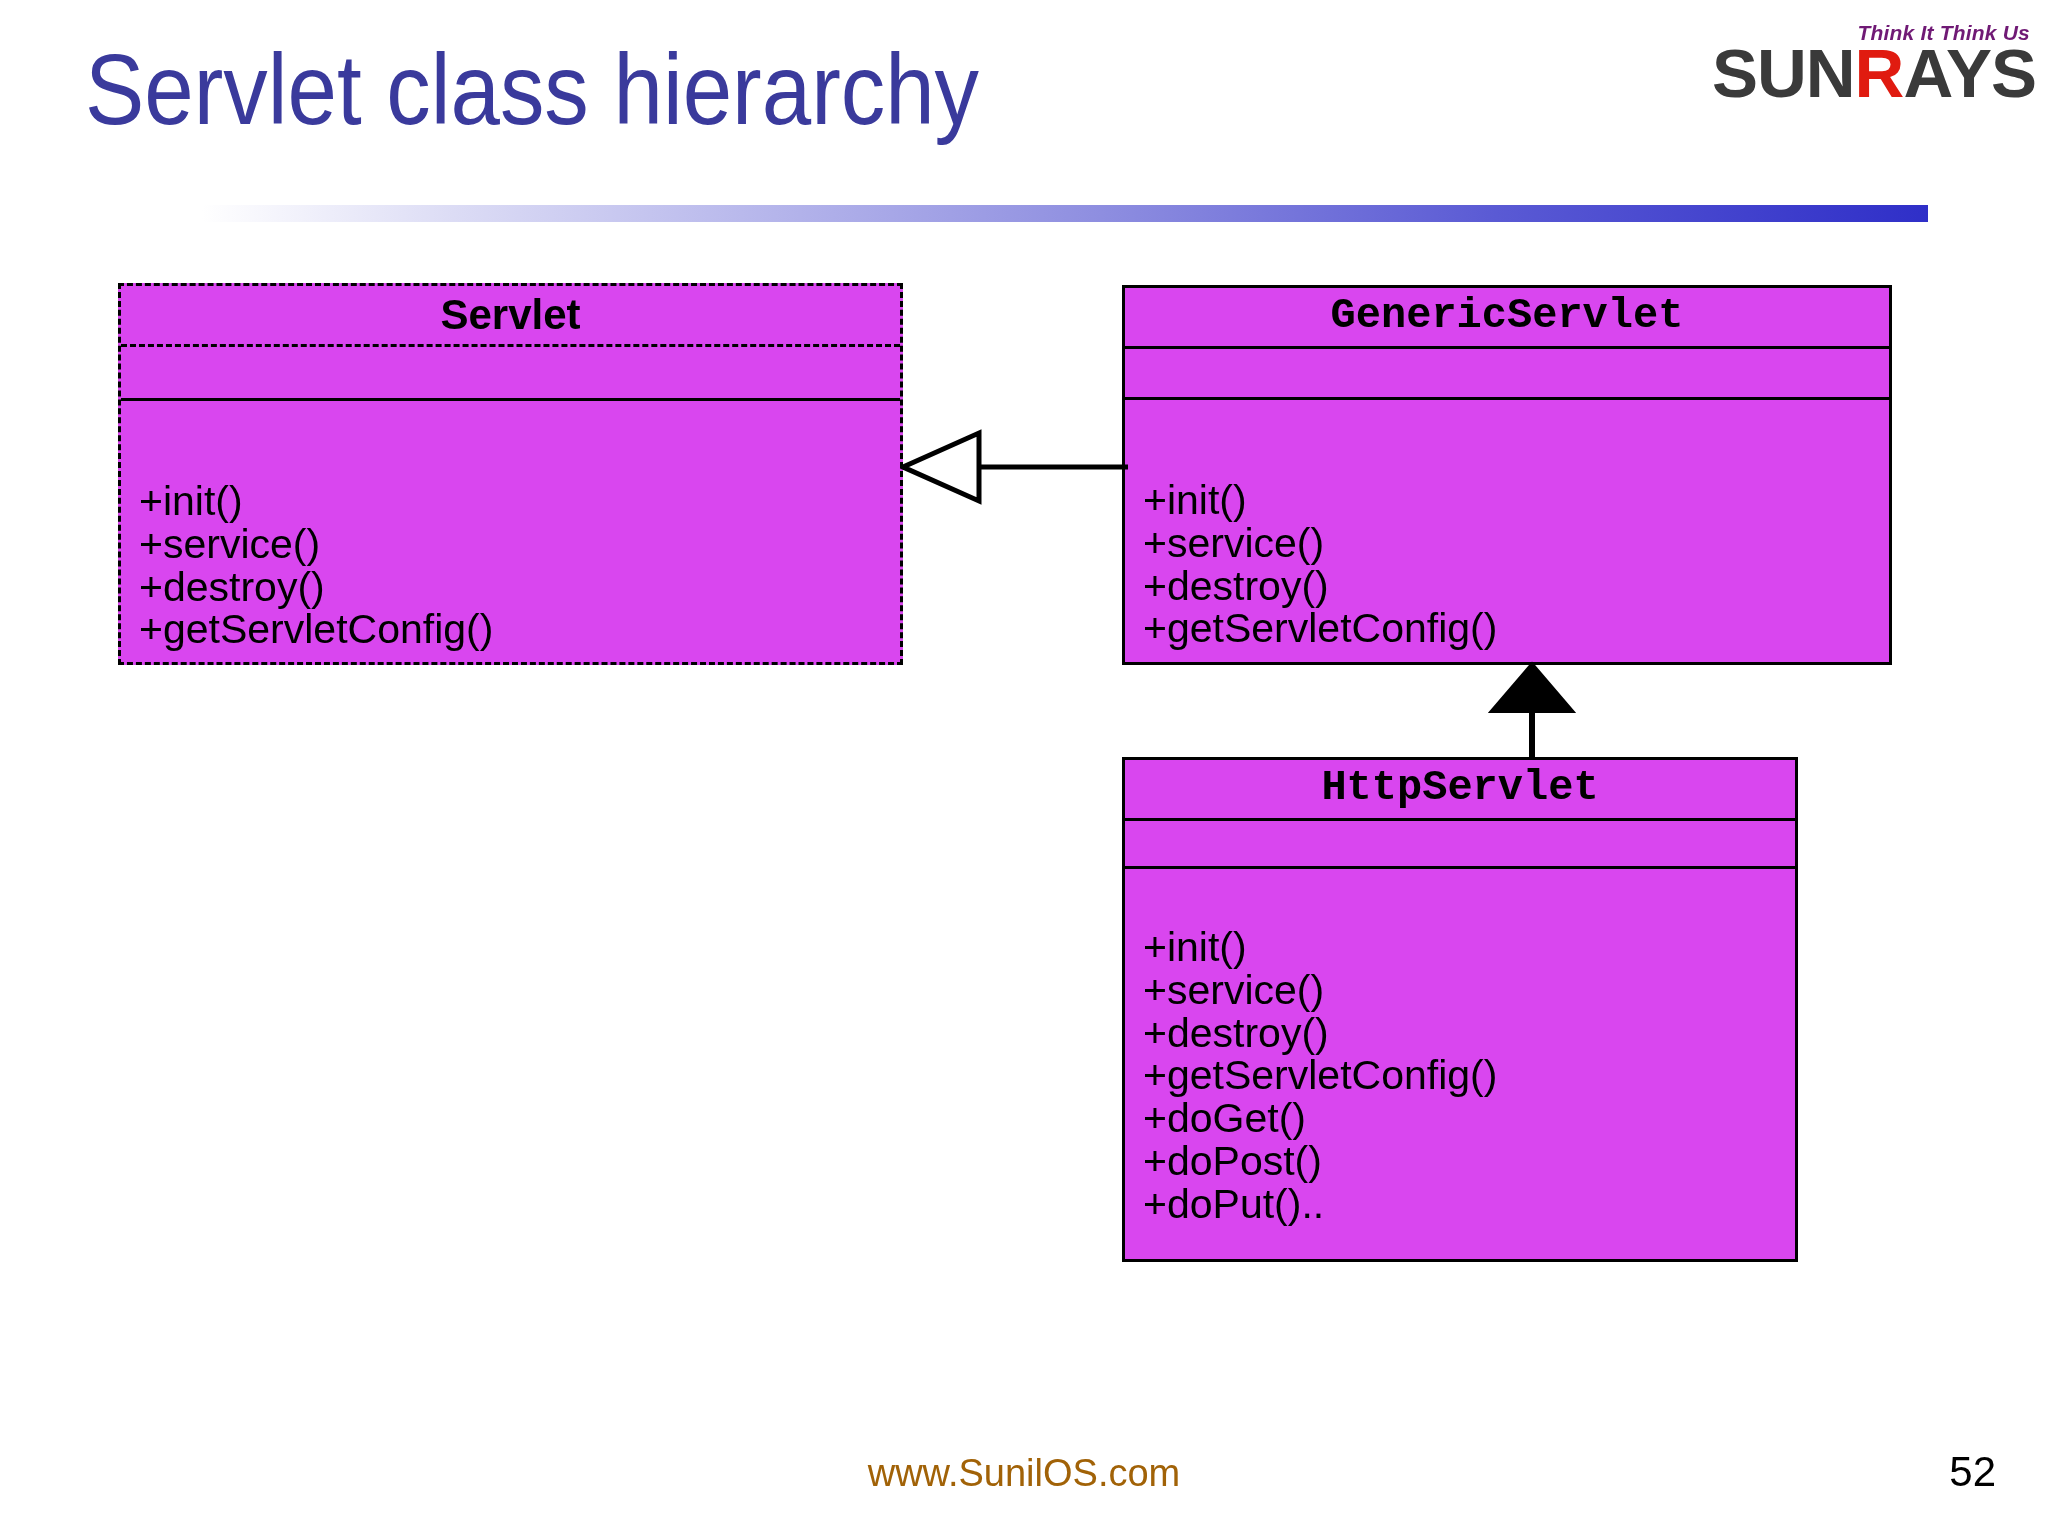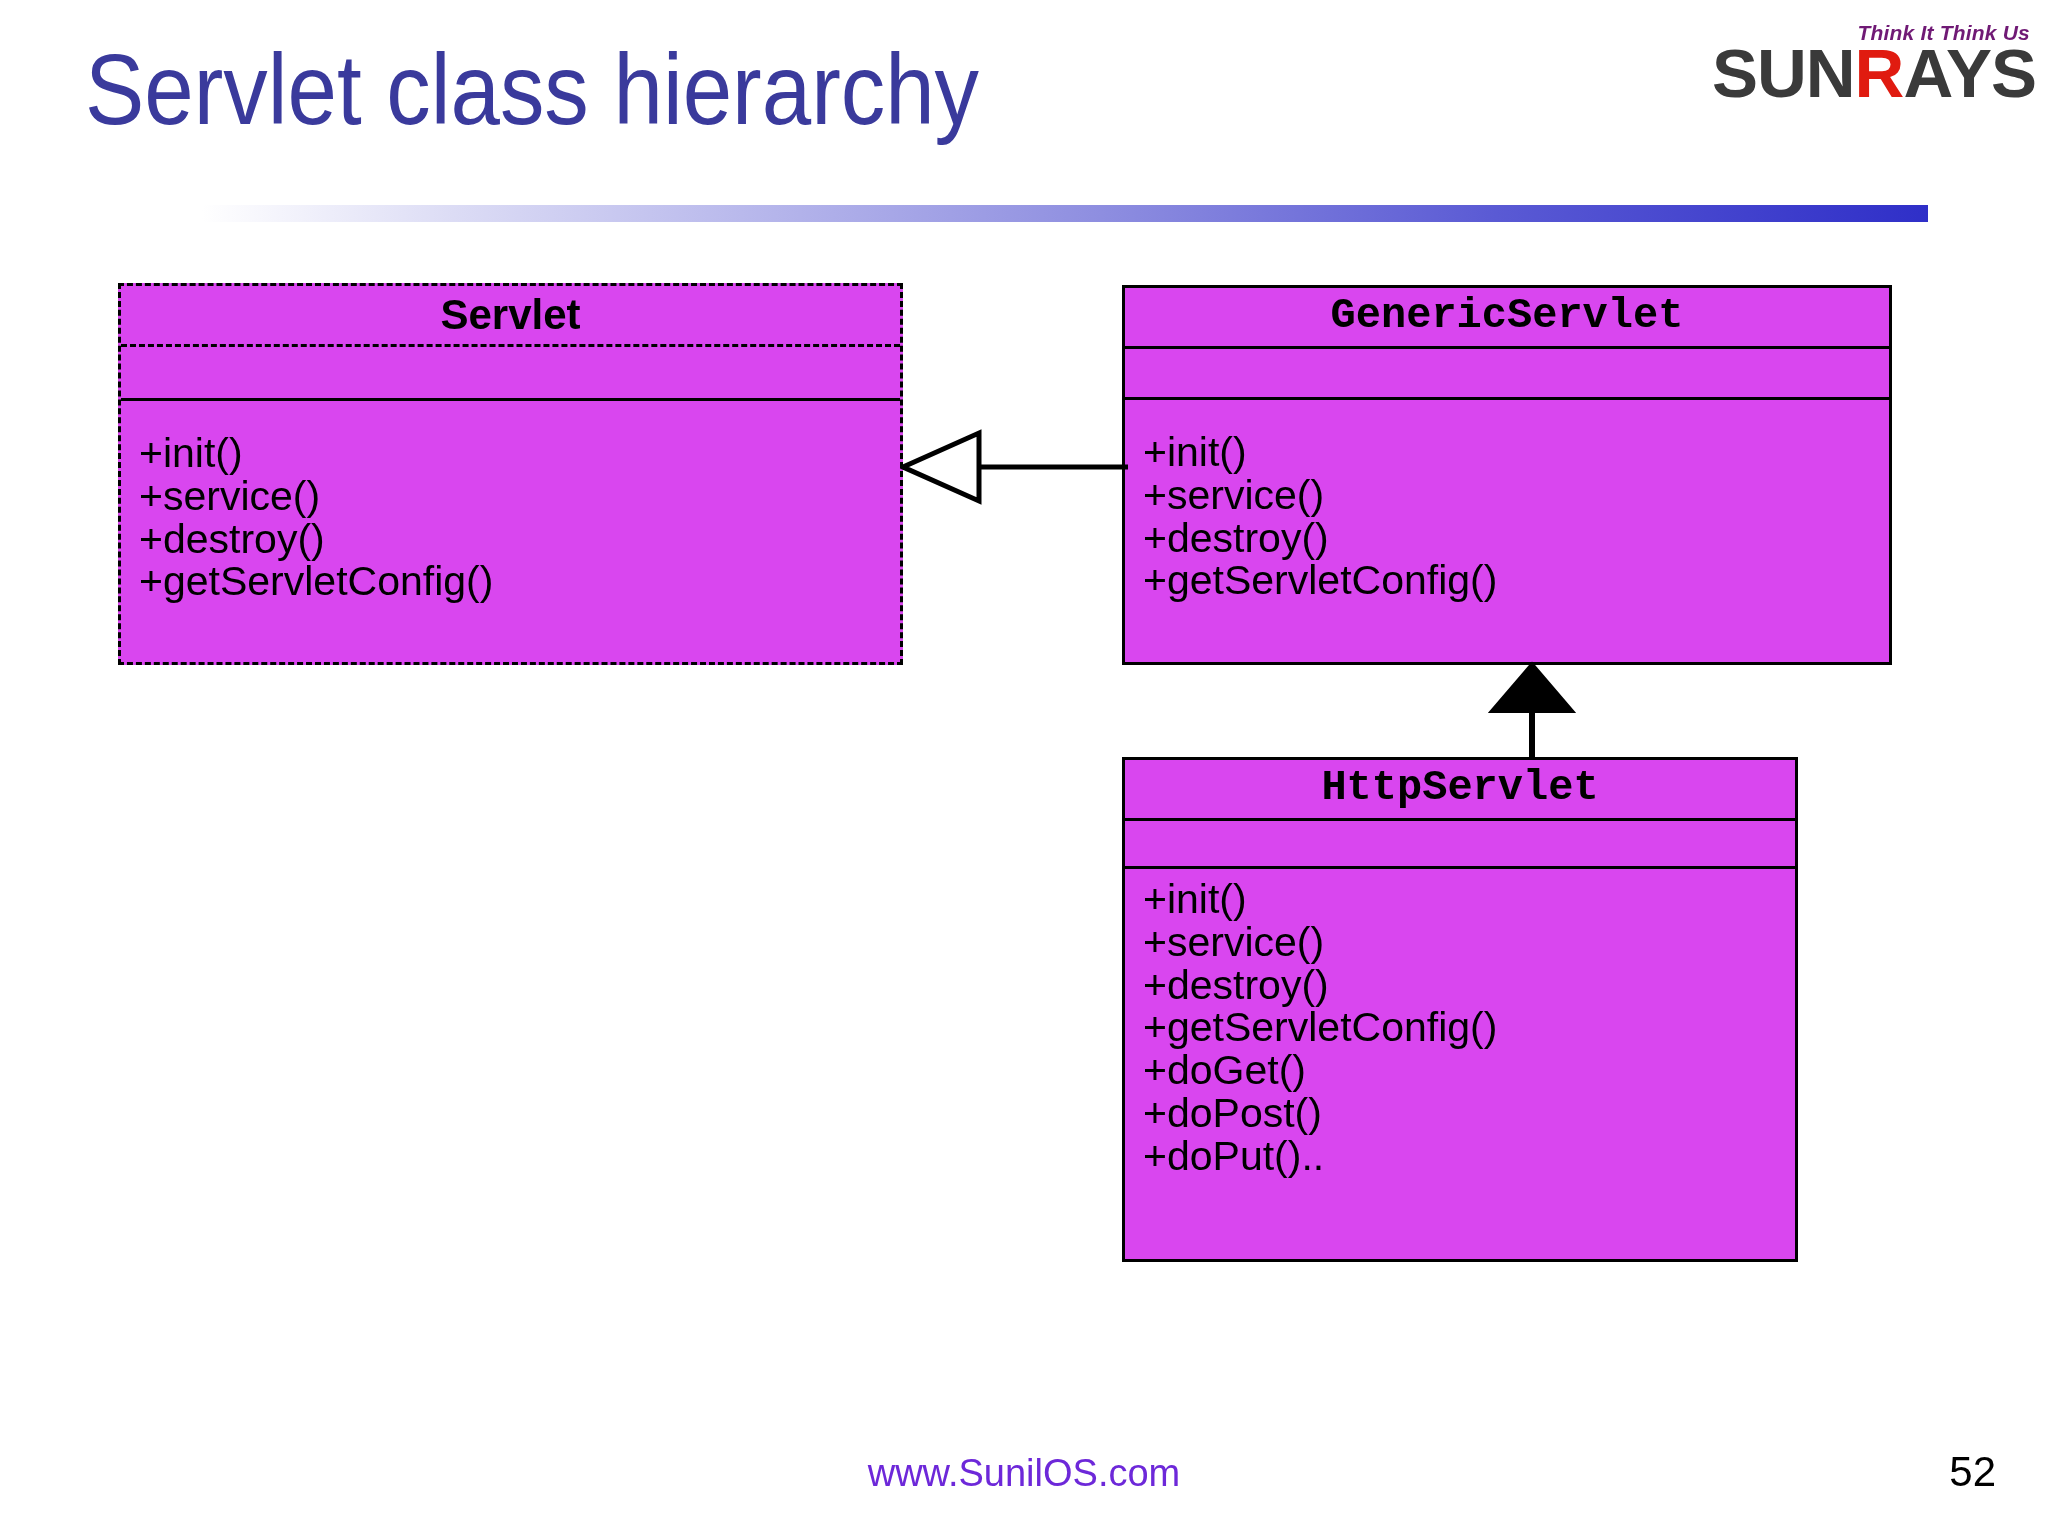--- a/index.html
+++ b/index.html
@@ -91,20 +91,21 @@
   }
   .uml-attrs { box-sizing: border-box; }
 
   .sep-solid  { border-bottom: 3px solid #000000; font-family: Liberation Mono, monospace; }
   .sep-dashed { border-bottom: 3px dashed #000000; }
 
   .uml-methods {
     padding: 32px 0 0 18px;
     box-sizing: border-box;
     overflow: hidden;
+    margin-top: 48px;
   }
   .uml-method {
     font-size: 41px;
     line-height: 1.02;
     color: #000000;
     font-family: "Liberation Sans", sans-serif;
     white-space: nowrap;
     margin-bottom: 1px;
   }
 
@@ -141,21 +142,21 @@
   }
 
   
   #footer-url {
     position: absolute;
     left: 0;
     top: 1452px;
     width: 2048px;
     text-align: center;
     font-size: 38px;
-    color: #6d28d9;
+    color: #a16207;
     font-family: "Liberation Sans", sans-serif;
   }
   #footer-page {
     position: absolute;
     right: 52px;
     top: 1448px;
     font-size: 42px;
     color: #000000;
     font-family: "Liberation Sans", sans-serif;
   }

